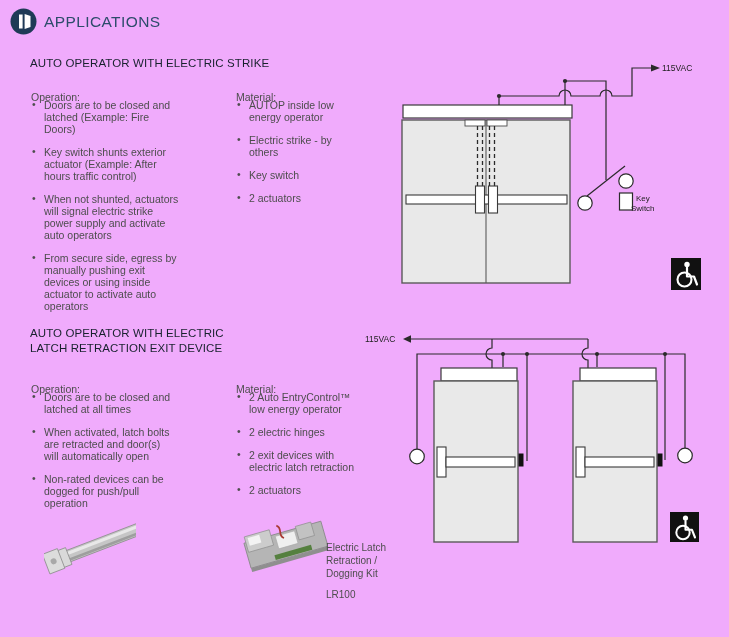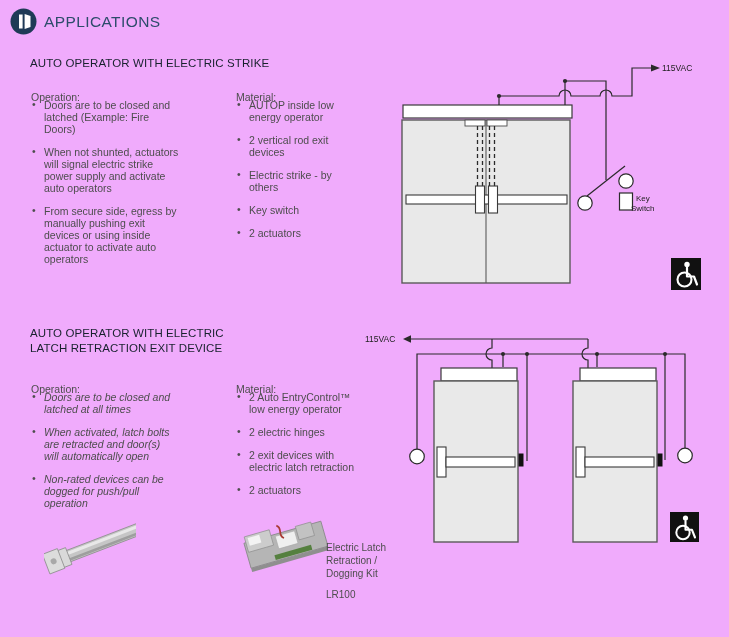--- a/index.html
+++ b/index.html
@@ -16,21 +16,21 @@
   .h2{left:30px;top:326px;width:205px;}
   .col-label{position:absolute;font-size:10.5px;color:#4d4d4d;margin-top:12px;}
   .op1{left:31px;top:79px;}  .mat1{left:236px;top:79px;}
   .op2{left:31px;top:371px;} .mat2{left:236px;top:371px;}
   
   ul.blist{position:absolute;margin:0;padding:0;list-style:none;font-size:10.5px;line-height:12px;color:#4d4d4d;}
   ul.blist li{position:relative;padding-left:13px;margin-bottom:11px;}
   ul.blist li::before{content:"\2022";position:absolute;left:1px;top:-1px;}
   .l-op1{left:31px;top:99px;width:150px;}
   .l-mat1{left:236px;top:99px;width:120px;}
-  .l-op2{left:31px;top:391px;width:142px;font-style:italic;}
+  .l-op2{left:31px;top:391px;width:142px;}
   .l-mat2{left:236px;top:391px;width:126px;}
   
   .diag1{position:absolute;left:390px;top:55px;}
   .diag2{position:absolute;left:355px;top:325px;}
   .dlabel{font-family:"Liberation Sans",sans-serif;fill:#222;}
   
   .pimg1{position:absolute;left:44px;top:512px;}
   .pimg2{position:absolute;left:242px;top:510px;}
   .pcap{position:absolute;font-size:10px;line-height:13px;color:#4d4d4d;}
   .pcap1{left:137px;top:517px;width:92px;}
@@ -47,26 +47,26 @@
     <rect x="9" y="6.5" width="3.6" height="14" fill="#ffffff"></rect>
     <path d="M14.6,6 L20.5,8 L20.5,19 L14.6,21 Z" fill="#ffffff"></path>
   </svg>
   <div class="page-title">APPLICATIONS</div>
 
   <div class="sec-heading h1">AUTO OPERATOR WITH ELECTRIC STRIKE</div>
   <div class="col-label op1">Operation:</div>
   <div class="col-label mat1">Material:</div>
   <ul class="blist l-op1">
       <li>Doors are to be closed and latched (Example: Fire Doors)</li>
+      <li>Key switch shunts exterior actuator (Example: After hours traffic control)</li>
       <li>When not shunted, actuators will signal electric strike power supply and activate auto operators</li>
       <li>From secure side, egress by manually pushing exit devices or using inside actuator to activate auto operators</li>
     </ul>
   <ul class="blist l-mat1">
       <li>AUTOP inside low energy operator</li>
-      <li>2 vertical rod exit devices</li>
       <li>Electric strike - by others</li>
       <li>Key switch</li>
       <li>2 actuators</li>
     </ul>
 
   <svg class="diag1" width="339" height="260" viewBox="390 55 339 260">
     <g>
       <rect x="403" y="105" width="169" height="13" fill="#ffffff" stroke="#3a3a3a" stroke-width="1.2"></rect>
       <rect x="402" y="120" width="168" height="163" fill="#e9e9e9" stroke="#5a5a5a" stroke-width="1.4"></rect>
       <line x1="486" y1="120" x2="486" y2="283" stroke="#5a5a5a" stroke-width="1.1"></line>

